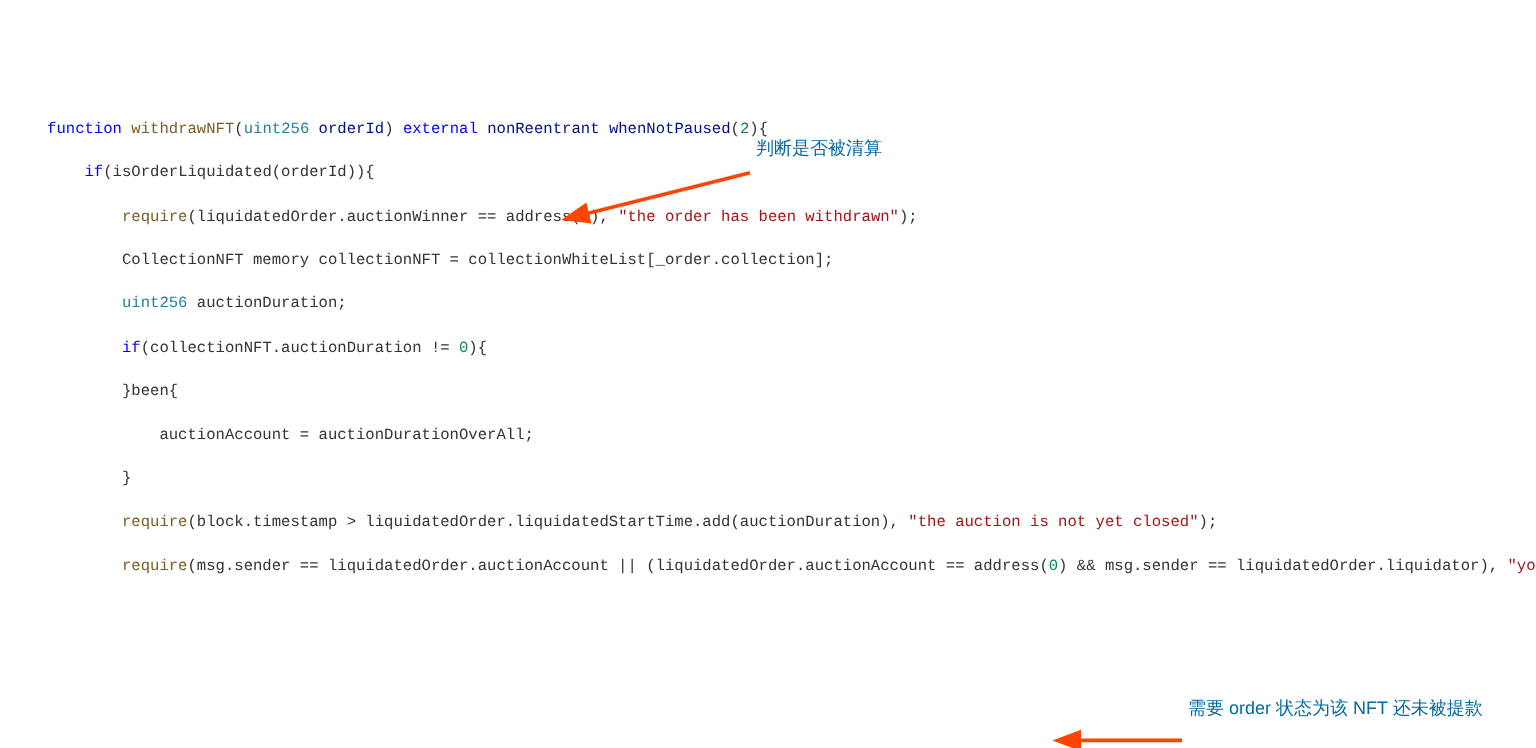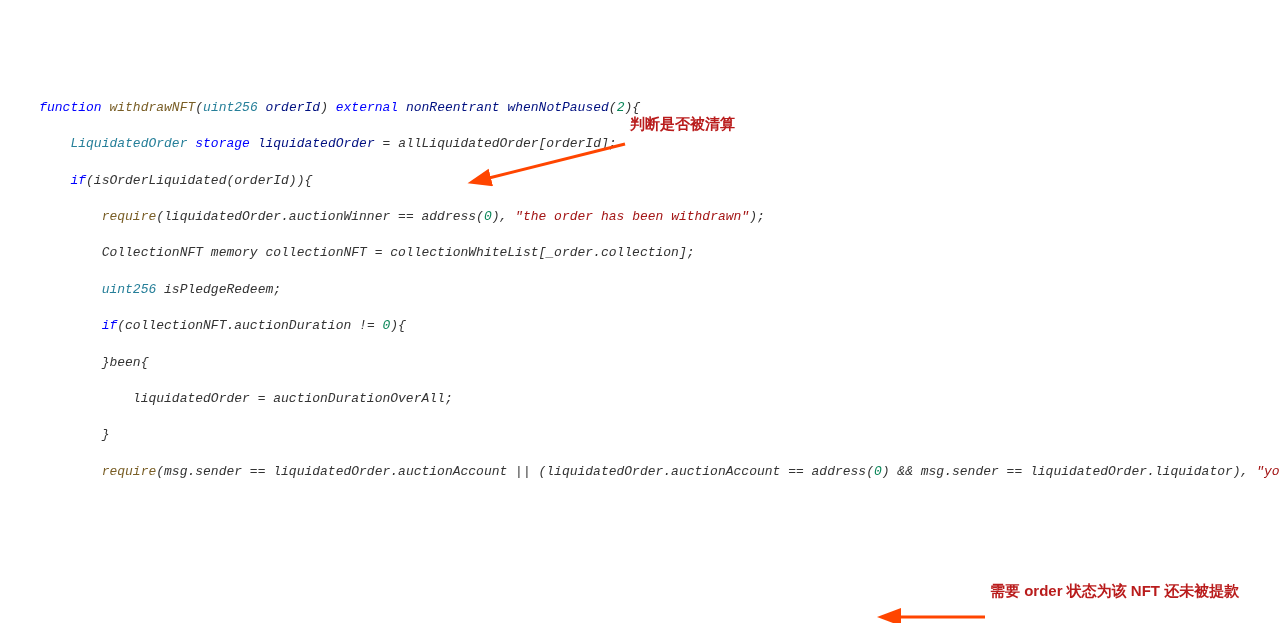--- a/index.html
+++ b/index.html
@@ -17,60 +17,59 @@
       position: relative;
       white-space: pre;
       overflow-x: auto;
     }
     .code-container {
       position: relative;
     }
     .line {
       display: block;
       padding-left: 8px;
-      font-style: italic;
     }
     .kw { color: #0000ff; }
     .type { color: #267f99; }
     .fn { color: #795e26; }
     .str { color: #a31515; }
     .num { color: #098658; }
     .id { color: #001080; }
     .red-note {
-      color: #b91c1c;
+      color: #0369a1;
       font-family: -apple-system, BlinkMacSystemFont, "Segoe UI", sans-serif;
       font-size: 15px;
-      font-weight: 700;
+      font-weight: 400;
       position: absolute;
       white-space: nowrap;
     }
     .arrow {
       position: absolute;
       pointer-events: none;
     }
     .arrow svg {
       overflow: visible;
     }
   </style>
 </head>
 <body>
 
 
 
 <div class="code-container">
 <span class="line">    <span class="kw">function</span> <span class="fn">withdrawNFT</span>(<span class="type">uint256</span> <span class="id">orderId</span>) <span class="kw">external</span> <span class="id">nonReentrant</span> <span class="id">whenNotPaused</span>(<span class="num">2</span>){</span>
-<span class="line">        <span class="type">LiquidatedOrder</span> <span class="kw">storage</span> <span class="id">liquidatedOrder</span> = <span>allLiquidatedOrder[orderId];</span></span>
 <span class="line">        <span class="kw">if</span><span>(isOrderLiquidated(orderId)){</span></span>
 <span class="line">            <span class="fn">require</span><span>(liquidatedOrder.auctionWinner == address(</span><span class="num">0</span><span>), </span><span class="str">"the order has been withdrawn"</span><span>);</span></span>
 <span class="line">            <span>CollectionNFT memory collectionNFT = collectionWhiteList[_order.collection];</span></span>
-<span class="line">            <span class="type">uint256</span><span> isPledgeRedeem;</span></span>
+<span class="line">            <span class="type">uint256</span><span> auctionDuration;</span></span>
 <span class="line">            <span class="kw">if</span><span>(collectionNFT.auctionDuration != </span><span class="num">0</span><span>){</span></span>
 <span class="line">            <span>}been{</span></span>
-<span class="line">                <span>liquidatedOrder = auctionDurationOverAll;</span></span>
+<span class="line">                <span>auctionAccount = auctionDurationOverAll;</span></span>
 <span class="line">            <span>}</span></span>
+<span class="line">            <span class="fn">require</span><span>(block.timestamp &gt; liquidatedOrder.liquidatedStartTime.add(auctionDuration), </span><span class="str">"the auction is not yet closed"</span><span>);</span></span>
 <span class="line">            <span class="fn">require</span><span>(msg.sender == liquidatedOrder.auctionAccount || (liquidatedOrder.auctionAccount == address(</span><span class="num">0</span><span>) &amp;&amp; msg.sender == liquidatedOrder.liquidator), </span><span class="str">"you can't extract NFT"</span></span>
 
 
 
 
 
 
 
 <span class="line"><span></span></span>
 

